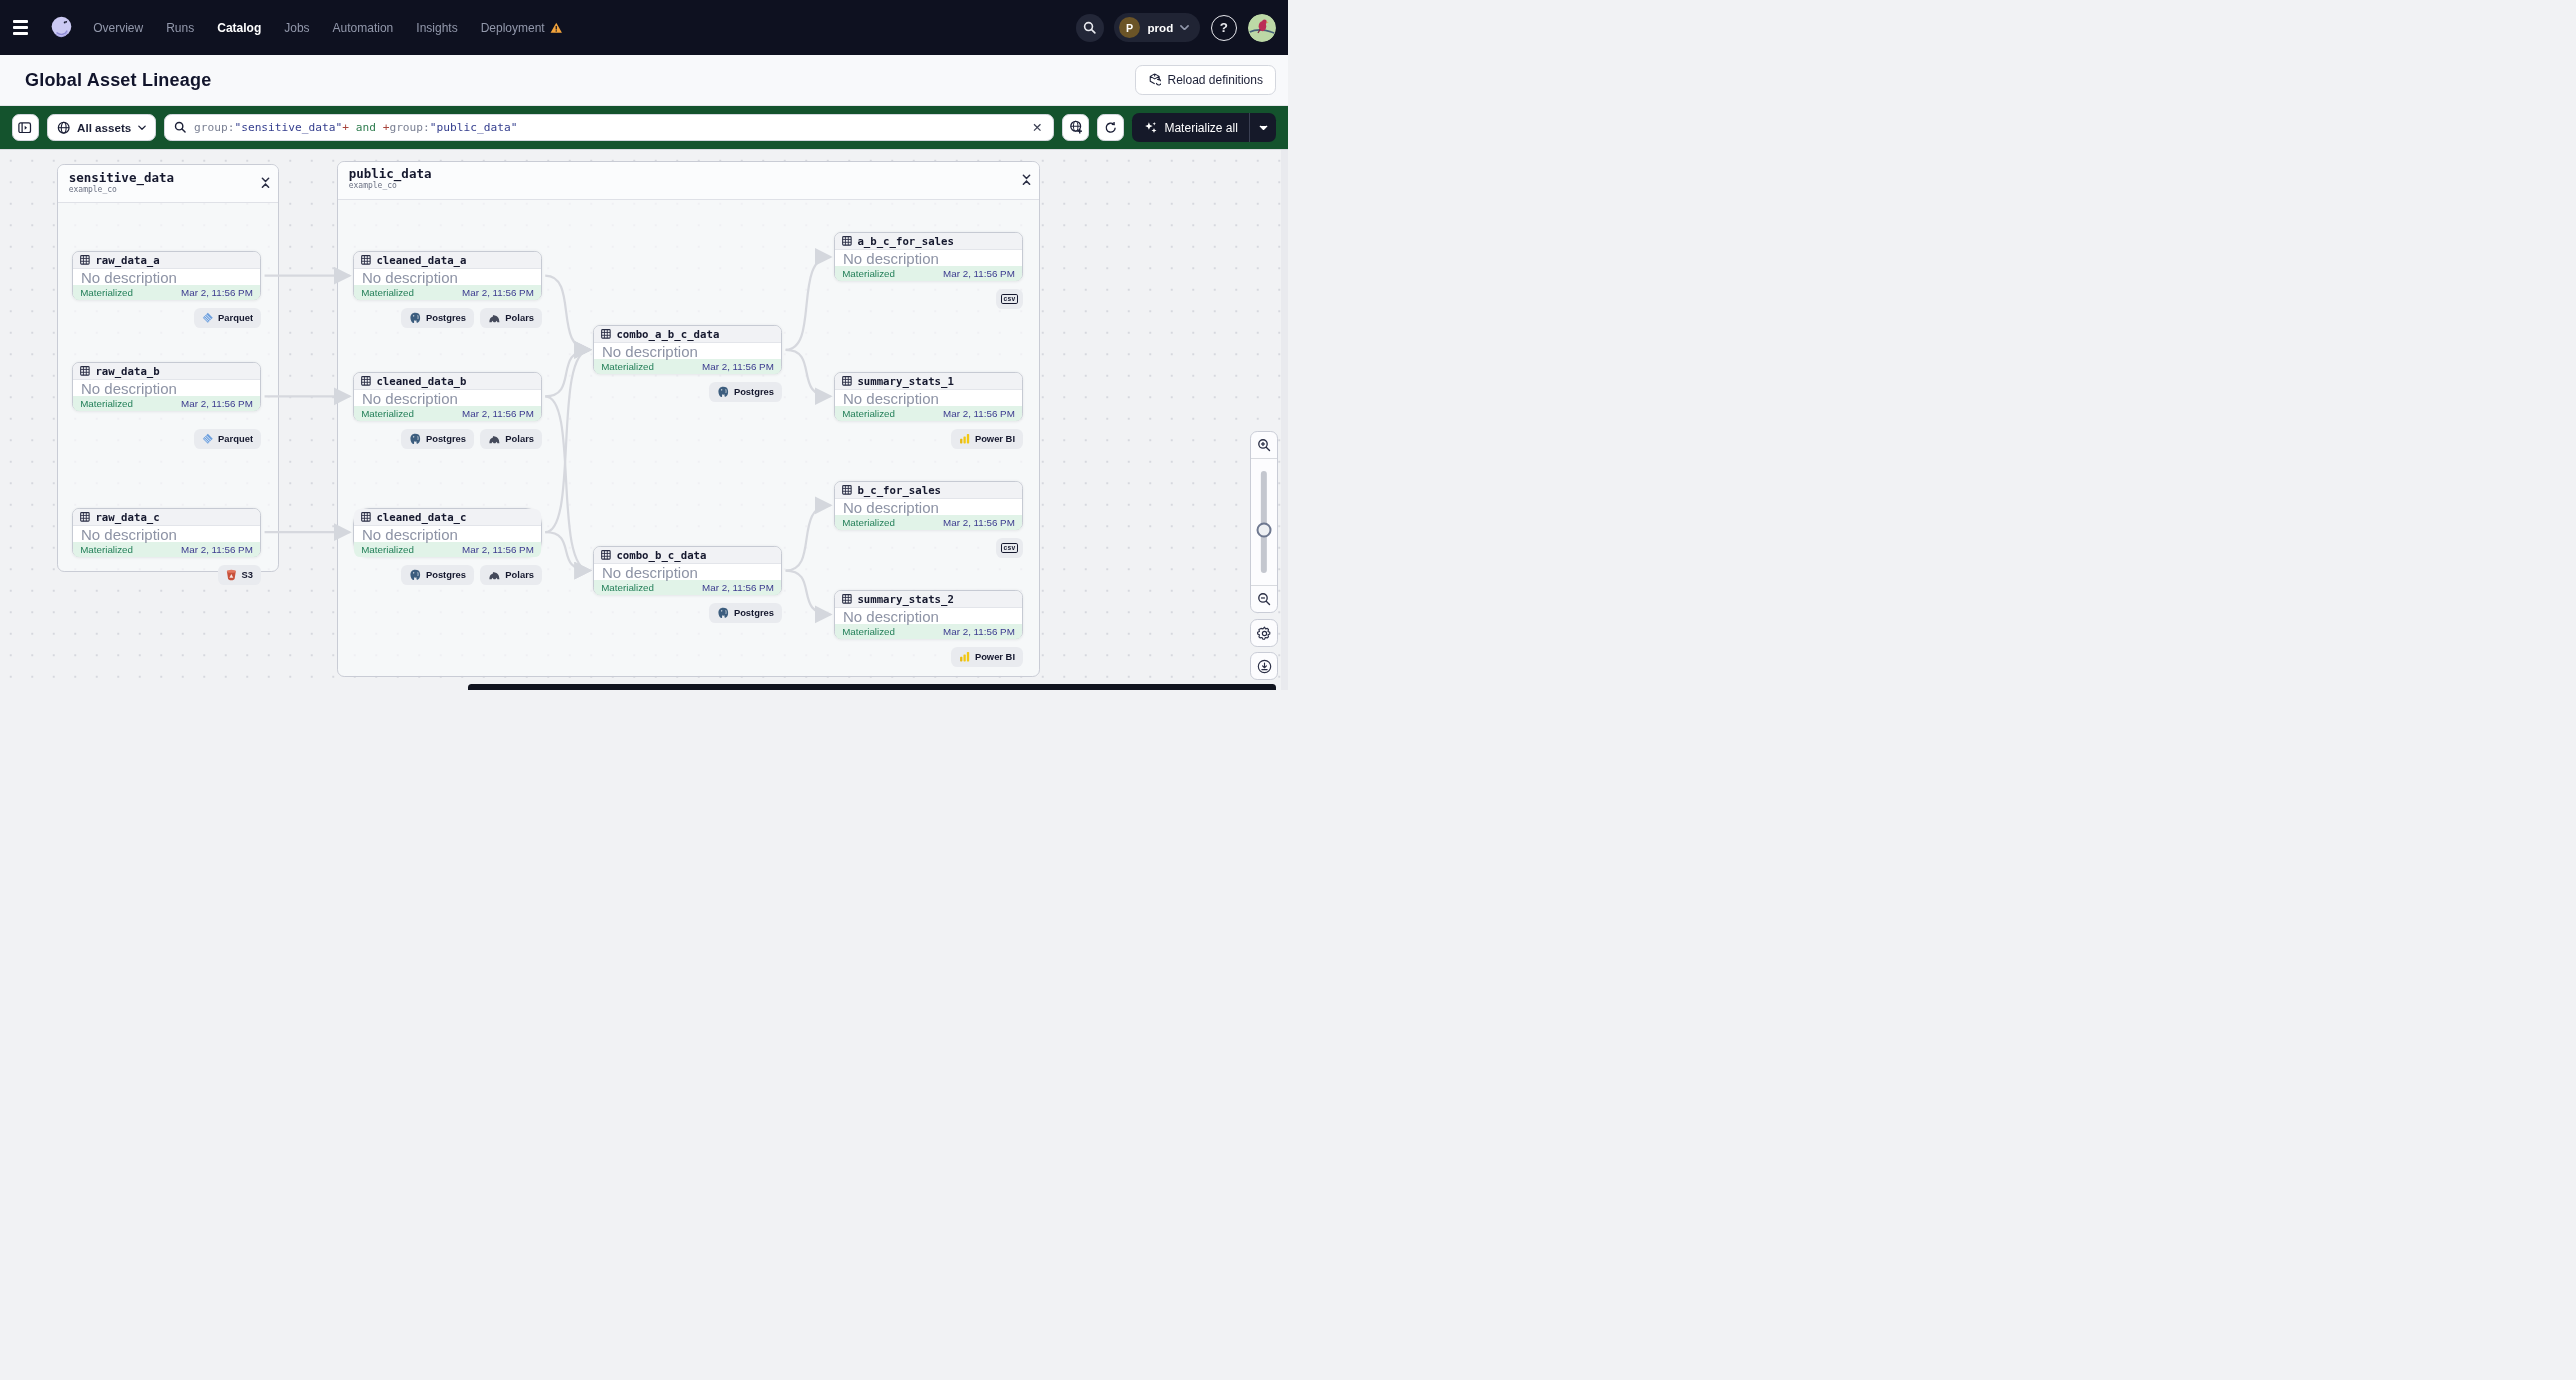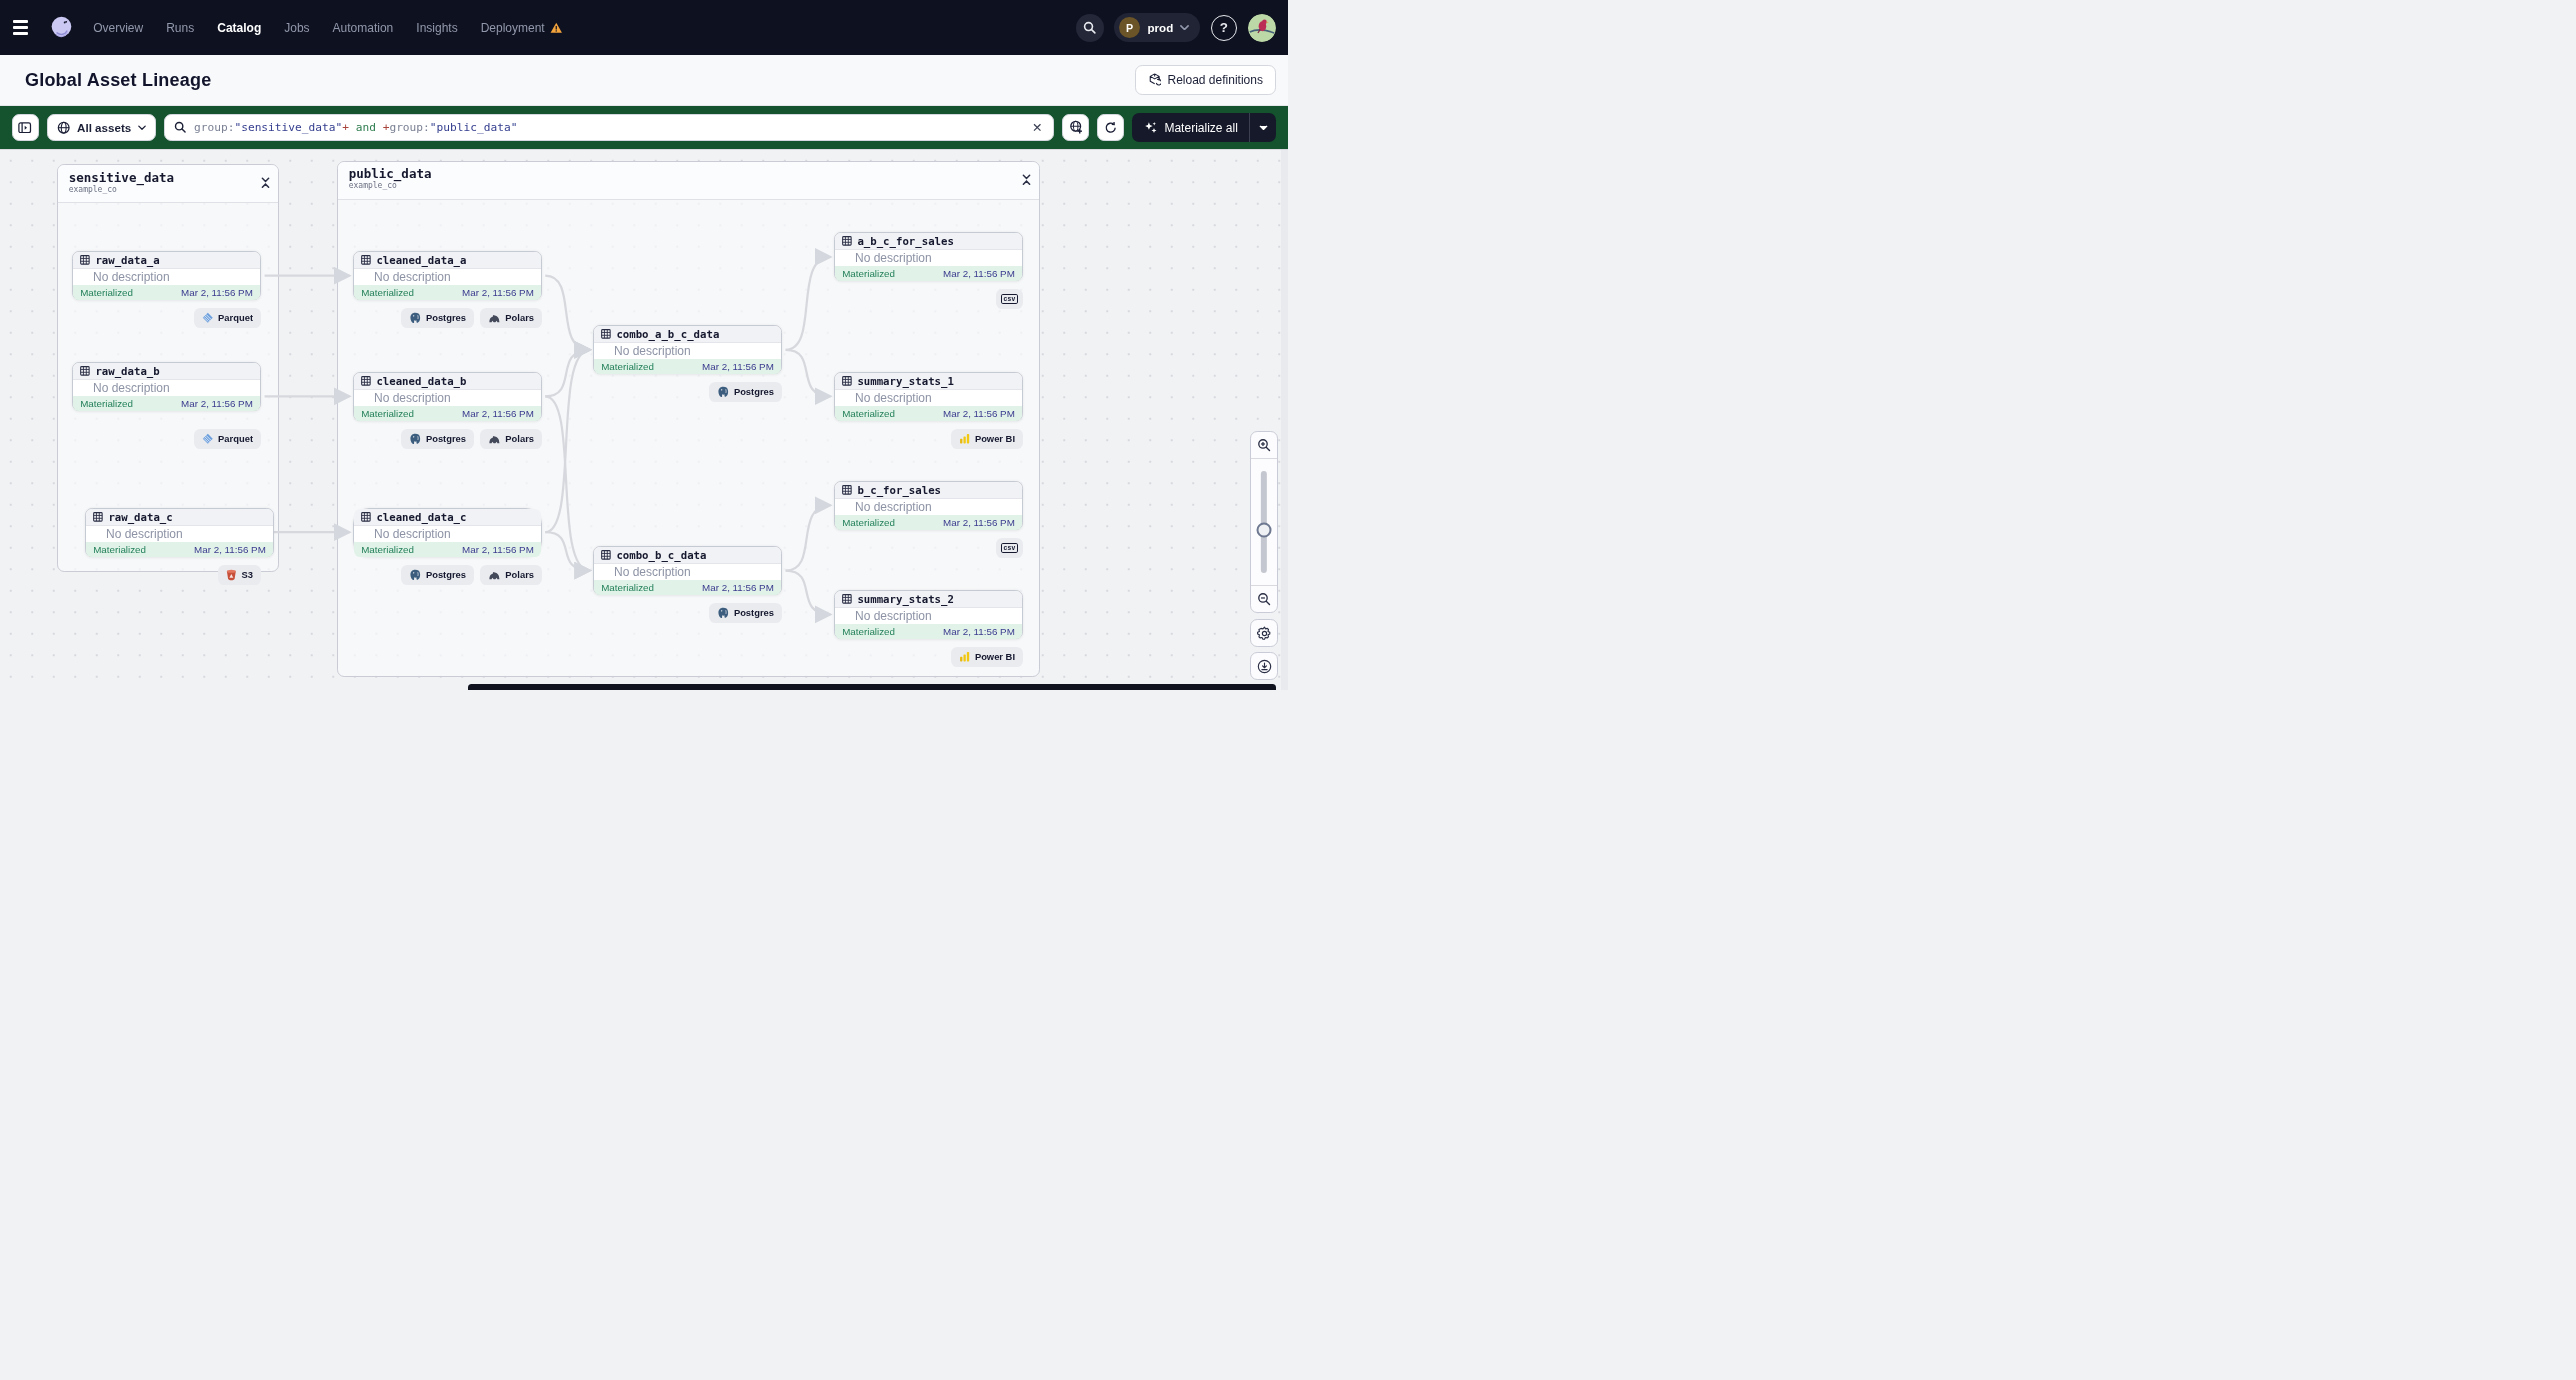--- a/index.html
+++ b/index.html
@@ -65,22 +65,22 @@
     border-radius:6.3px 6.3px 0 0; padding:4.5px 9px 0 10.7px; position:relative; }
   .group-title { font-family:"DejaVu Sans Mono", monospace; font-size:12.5px; font-weight:bold;
     color:#15182e; line-height:15px; }
   .group-sub { font-family:"DejaVu Sans Mono", monospace; font-size:8px; color:#6b7183; }
   .group-collapse { position:absolute; right:8px; top:10.7px; cursor:pointer; }
   .asset-node { position:absolute; width:189px; height:49px; background:#fff;
     border:0.9px solid #c6cad3; border-radius:7.2px; box-shadow:0 0.9px 2.7px rgba(20,24,40,.08); cursor:pointer; }
   .node-name-row { height:17px; background:#f1f2f5; border-bottom:0.9px solid #e3e5ea;
     border-radius:6.3px 6.3px 0 0; display:flex; align-items:center; gap:5.4px; padding:0 7.2px;
     font-family:"DejaVu Sans Mono", monospace; font-size:10.7px; font-weight:bold; color:#15182e; }
-  .node-desc-row { height:16px; display:flex; align-items:center; padding:0 20px;
-    font-size:12px; color:#8d93a5; }
+  .node-desc-row { height:16px; display:flex; align-items:center; padding:0 8px;
+    font-size:15px; color:#8d93a5; }
   .node-status-row { height:15px; background:#e1f3e8; border-radius:0 0 6.3px 6.3px;
     display:flex; align-items:center; justify-content:space-between; padding:0 7.2px; font-size:9.8px; }
   .status-label { color:#25815a; } .status-time { color:#3c3b8f; }
   .badge-row { position:absolute; display:flex; gap:6.3px; justify-content:flex-end; }
   .badge { height:19.7px; background:#e9ebef; border-radius:6.3px; display:flex; align-items:center;
     gap:4.5px; padding:0 8px; font-size:9.4px; font-weight:bold; color:#15182e; }
   .badge.icon-only { padding:0 5.4px; }
   .csv-glyph { font-size:6.7px; font-weight:bold; color:#15182e; border:1.2px solid #15182e;
     border-radius:1.8px; padding:0 1.3px; line-height:7.6px; letter-spacing:0.2px; }
   svg.edges { position:absolute; left:0; top:0; width:100%; height:100%; pointer-events:none; }
@@ -324,21 +324,21 @@
           <span class="badge">
             <svg width="11.6" height="11.6" viewBox="0 0 14 14">
               <path d="M7 1L13 7 7 13 1 7z" fill="#6d9fdd"></path>
               <line x1="3.5" y1="4.5" x2="9.5" y2="10.5" stroke="#fff" stroke-width="0.9"></line>
               <line x1="5" y1="3" x2="11" y2="9" stroke="#fff" stroke-width="0.9"></line>
               <line x1="2.5" y1="6.5" x2="7.5" y2="11.5" stroke="#fff" stroke-width="0.9"></line>
             </svg>
             <span>Parquet</span>
           </span>
         </div>
-        <div class="asset-node" style="left: 72px; top: 358px; margin-left: 13px;">
+        <div class="asset-node" style="left: 72px; top: 358px;">
     <div class="node-name-row">
             <svg width="9.8" height="9.8" viewBox="0 0 12 12">
               <rect x="0.8" y="0.8" width="10.4" height="10.4" rx="1" fill="none" stroke="#2a2e45" stroke-width="1.3"></rect>
               <line x1="0.8" y1="4.2" x2="11.2" y2="4.2" stroke="#2a2e45" stroke-width="1.1"></line>
               <line x1="4.2" y1="0.8" x2="4.2" y2="11.2" stroke="#2a2e45" stroke-width="1.1"></line>
               <line x1="7.7" y1="0.8" x2="7.7" y2="11.2" stroke="#2a2e45" stroke-width="1.1"></line>
               <line x1="0.8" y1="7.7" x2="11.2" y2="7.7" stroke="#2a2e45" stroke-width="1.1"></line>
             </svg>
             <span>raw_data_c</span>
           </div>

